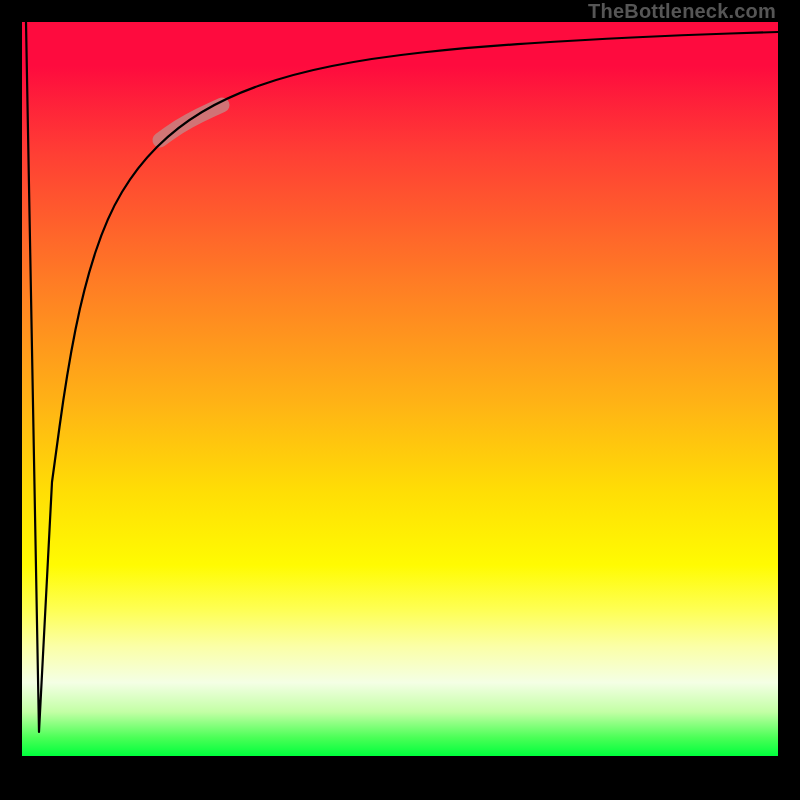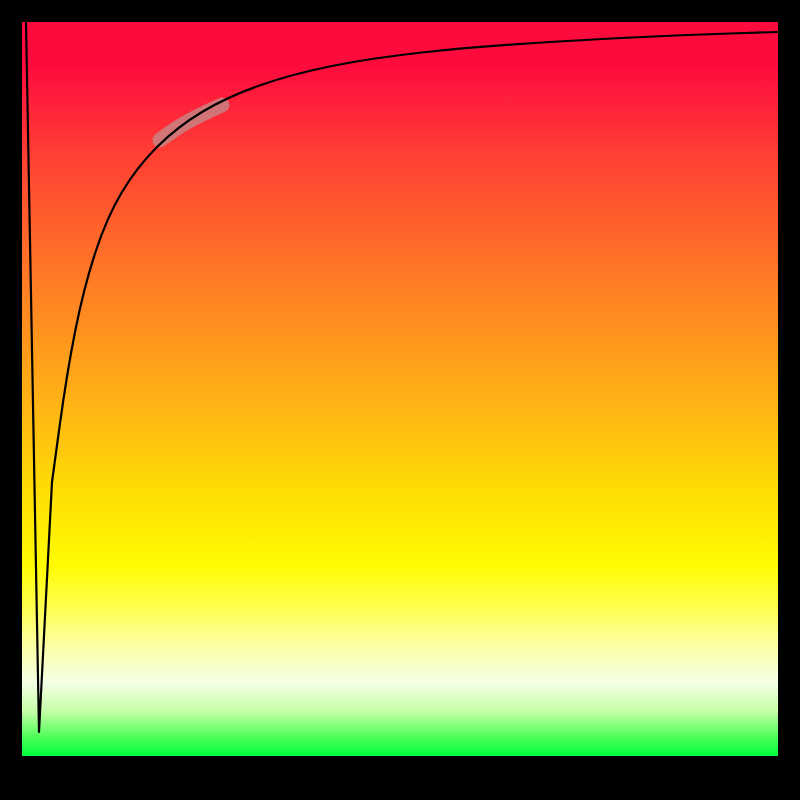--- a/index.html
+++ b/index.html
@@ -85,13 +85,14 @@
       <path d="M 138 118 Q 138 118 147 111.5 Q 156 105 167 99 Q 178 93 189 88 T 200 83" id="hl-path" fill="none" stroke="#c98181" stroke-width="15" stroke-linecap="round" stroke-opacity="0.85"></path>
       <path d="M 4 0 L 17 710 L 30 460 Q 30 460 37.5 405 Q 45 350 53.5 307.5 Q 62 265 73.5 230 Q 85 195 100 170 Q 115 145 135 125 Q 155 105 180 90 Q 205 75 237.5 63.5 Q 270 52 310 44 Q 350 36 400 30.5 Q 450 25 505 21.5 Q 560 18 610 15.5 Q 660 13 708 11.5 T 756 10" id="main-path" fill="none" stroke="#000000" stroke-width="2.2" stroke-linejoin="round" stroke-linecap="round"></path>
     </svg>
   </div>
 
   <div class="frame-black frame-top"></div>
   <div class="frame-black frame-left"></div>
   <div class="frame-black frame-right"></div>
   <div class="frame-black frame-bottom"></div>
 
+  <div class="watermark">TheBottleneck.com</div>
 </div>
 
 </body></html>

